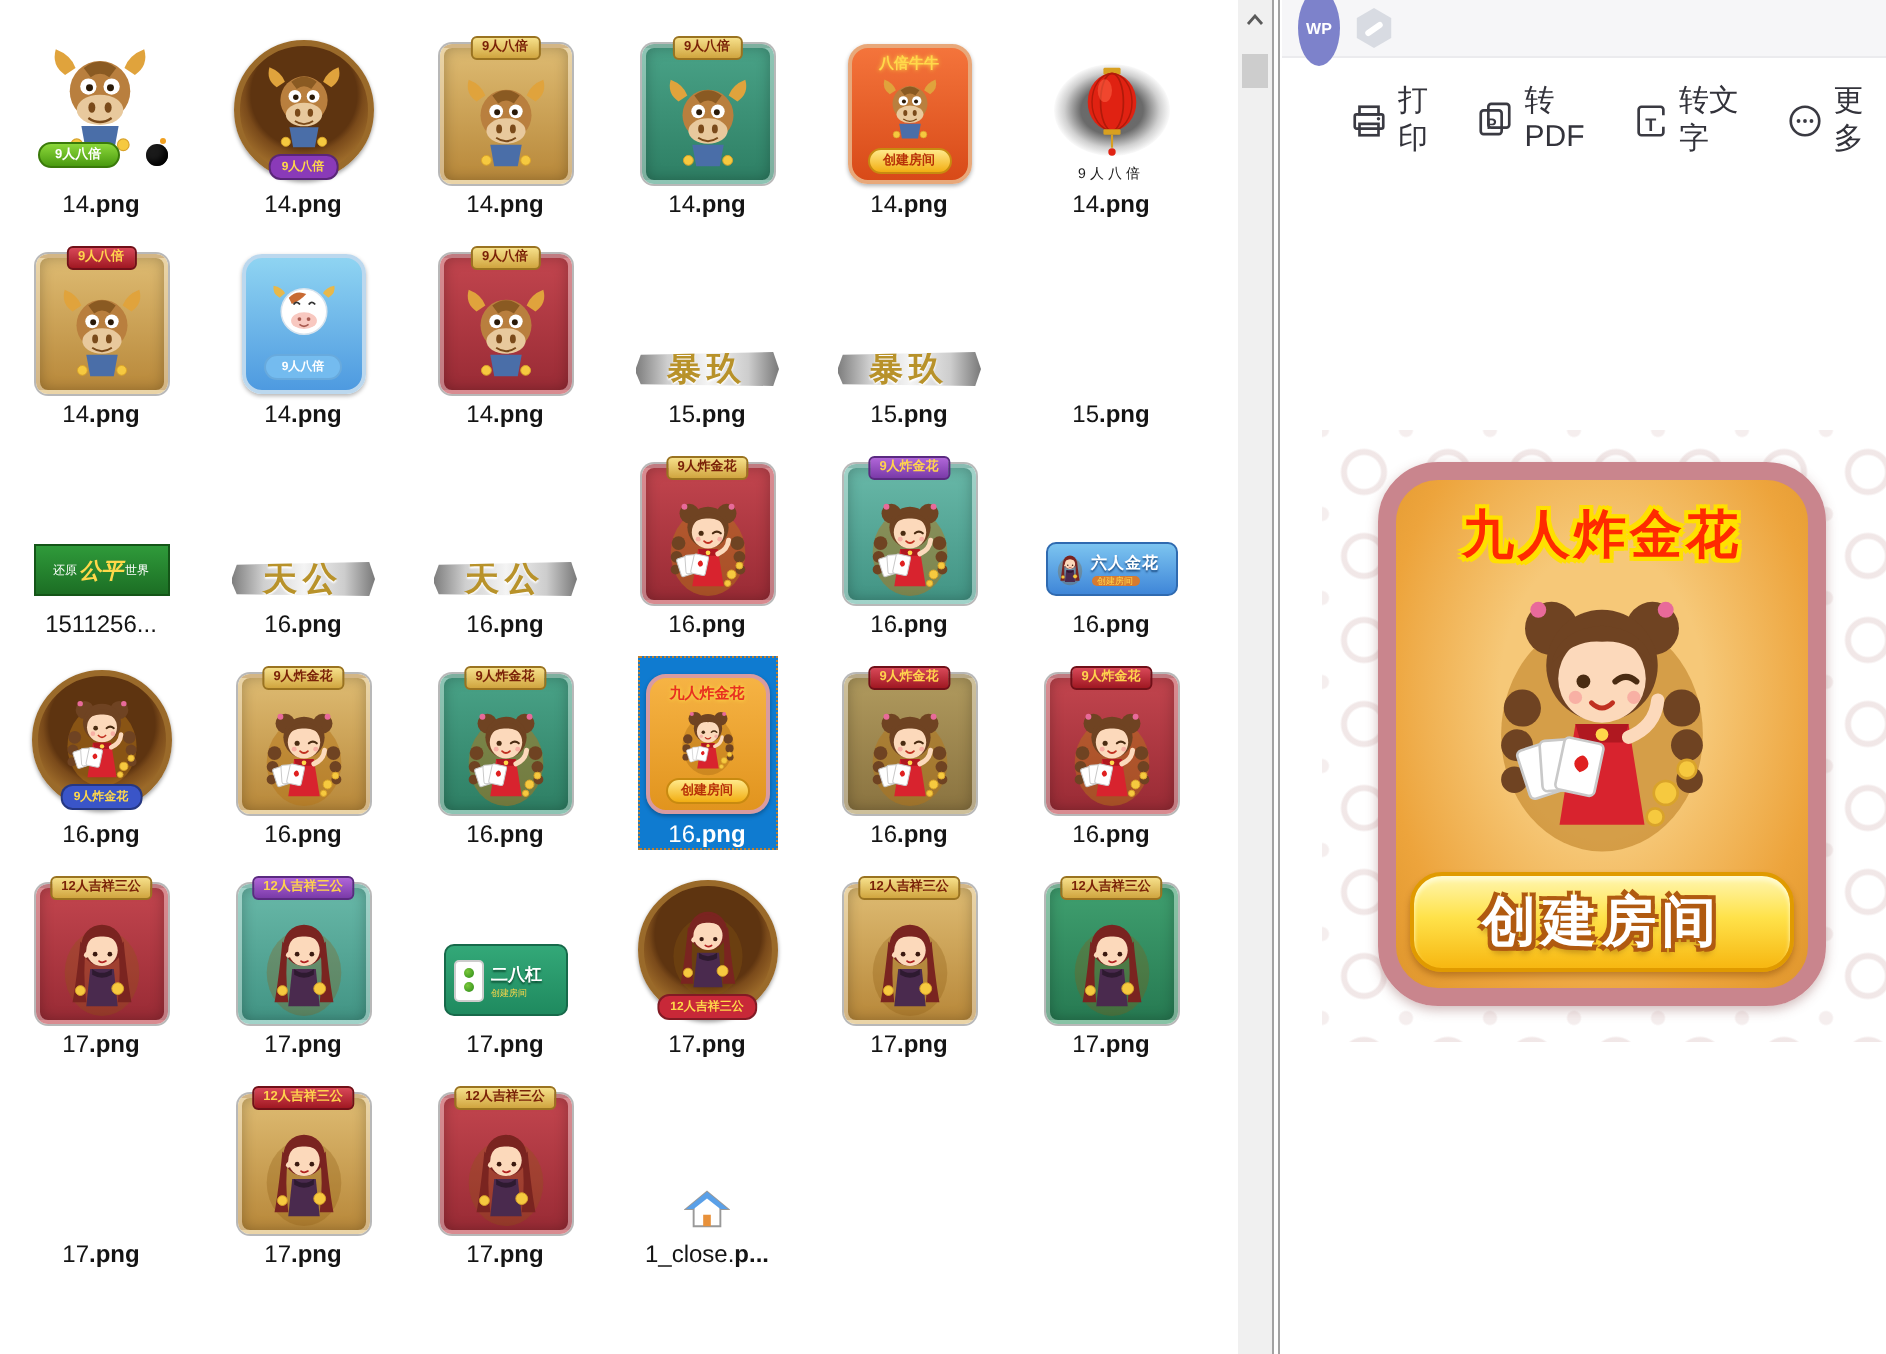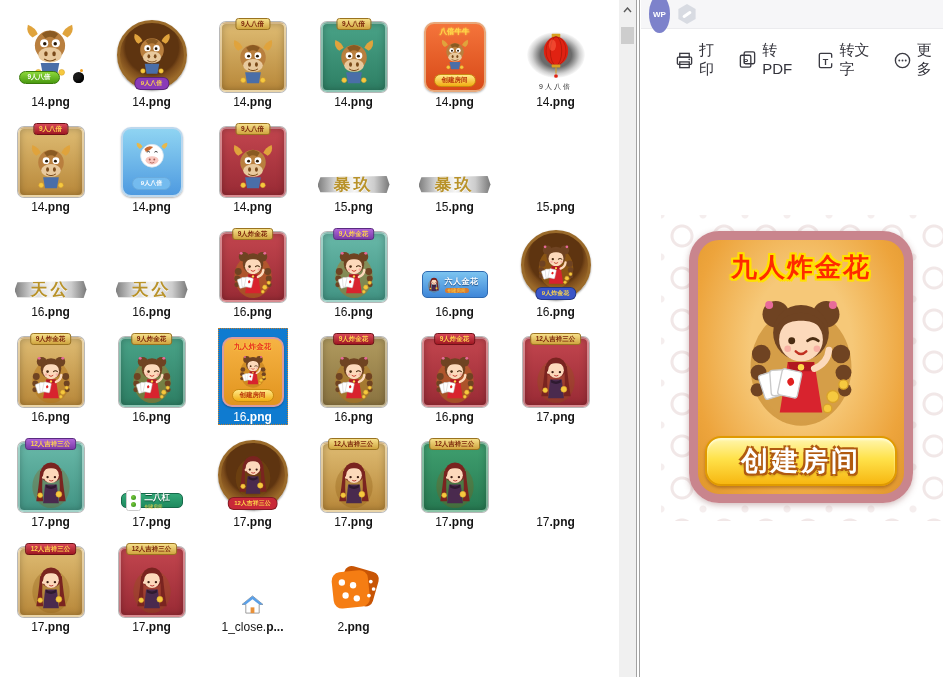--- a/index.html
+++ b/index.html
@@ -73,21 +73,21 @@
   .wbg{width:66px;height:24px;background:linear-gradient(180deg,#2f9a3a,#1c6e24);border:1px solid #145518;
     color:#fff;display:flex;align-items:center;justify-content:center;gap:1px;font-size:6px;}
   .wbg b{color:#ffd84a;font-size:11px;font-style:italic;}
   .wbb{width:66px;height:27px;background:linear-gradient(180deg,#7cc4f0,#3f86d8);border-radius:5px;
     border:1px solid #2f6ab0;display:flex;align-items:center;padding:0 3px;gap:3px;box-sizing:border-box;}
   .wbb .g{width:16px;height:23px;}
   .wbt{color:#fff;font-size:8px;font-weight:bold;letter-spacing:.5px;text-shadow:0 1px 1px #1a4a80;white-space:nowrap;}
   .wbc{color:#ffd84a;font-size:4.5px;background:rgba(230,120,30,.9);border-radius:4px;padding:0 3px;width:fit-content;margin-top:1px;}
 
   
-  .mj{width:62px;height:15px;border-radius:5px;background:linear-gradient(180deg,#33a878,#1f8a5f);
+  .mj{width:62px;height:36px;border-radius:5px;background:linear-gradient(180deg,#33a878,#1f8a5f);
     border:1px solid #17694a;display:flex;align-items:center;padding:0 4px;gap:4px;box-sizing:border-box;margin-bottom:4px;}
   .mjtile{width:13px;height:19px;background:#fff;border-radius:2.5px;border:1px solid #ccc;
     display:flex;flex-direction:column;align-items:center;justify-content:center;gap:2px;}
   .mjtile span{width:5px;height:5px;border-radius:50%;background:radial-gradient(circle at 35% 35%,#7ac83a,#2a8a1a);}
   .mjr{display:flex;flex-direction:column;}
   .mjt{color:#fff;font-size:8.5px;font-weight:bold;text-shadow:0 1px 1px #0a4a30;white-space:nowrap;}
   .mjc{color:#ffd84a;font-size:4.5px;}
 
   .housesvg{width:23px;height:21px;margin-bottom:2px;}
   .dicesvg{width:56px;height:56px;}
@@ -401,20 +401,32 @@
           <div class="inner">
             <div class="iconbox">
               <div class="blankicon"></div>
             </div>
             <div class="filelabel"><span class="fb">15</span><span class="fe">.png</span></div>
           </div>
         </div>
         <div class="cell">
           <div class="inner">
             <div class="iconbox">
+              <div class="wb wbg">
+                <span>还原</span>
+                <b>公平</b>
+                <span>世界</span>
+              </div>
+            </div>
+            <div class="filelabel"><span class="fb">1511256...</span><span class="fe"></span></div>
+          </div>
+        </div>
+        <div class="cell">
+          <div class="inner">
+            <div class="iconbox">
               <div class="ribbon">天公</div>
             </div>
             <div class="filelabel"><span class="fb">16</span><span class="fe">.png</span></div>
           </div>
         </div>
         <div class="cell">
           <div class="inner">
             <div class="iconbox">
               <div class="ribbon">天公</div>
             </div>
@@ -656,30 +668,20 @@
           </div>
         </div>
         <div class="cell">
           <div class="inner">
             <div class="iconbox">
               <svg class="housesvg" style="color:#5aa0e8" viewBox="0 0 24 22">
                 <use href="#fig-house"></use>
               </svg>
             </div>
             <div class="filelabel"><span class="fb">1_close.</span><span class="fe">p...</span></div>
-          </div>
-        </div>
-        <div class="cell">
-          <div class="inner">
-            <div class="iconbox">
-              <svg class="dicesvg" viewBox="0 0 60 60">
-                <use href="#fig-dice"></use>
-              </svg>
-            </div>
-            <div class="filelabel"><span class="fb">2</span><span class="fe">.png</span></div>
           </div>
         </div>
       </div>
   </div>
 
   <div id="vscroll">
     <div class="sb-arrow">
       <svg width="9" height="6" viewBox="0 0 9 6">
           <path d="M1 5 L4.5 1 L8 5" stroke="#5a5a5a" stroke-width="1.4" fill="none"></path>
         </svg>

